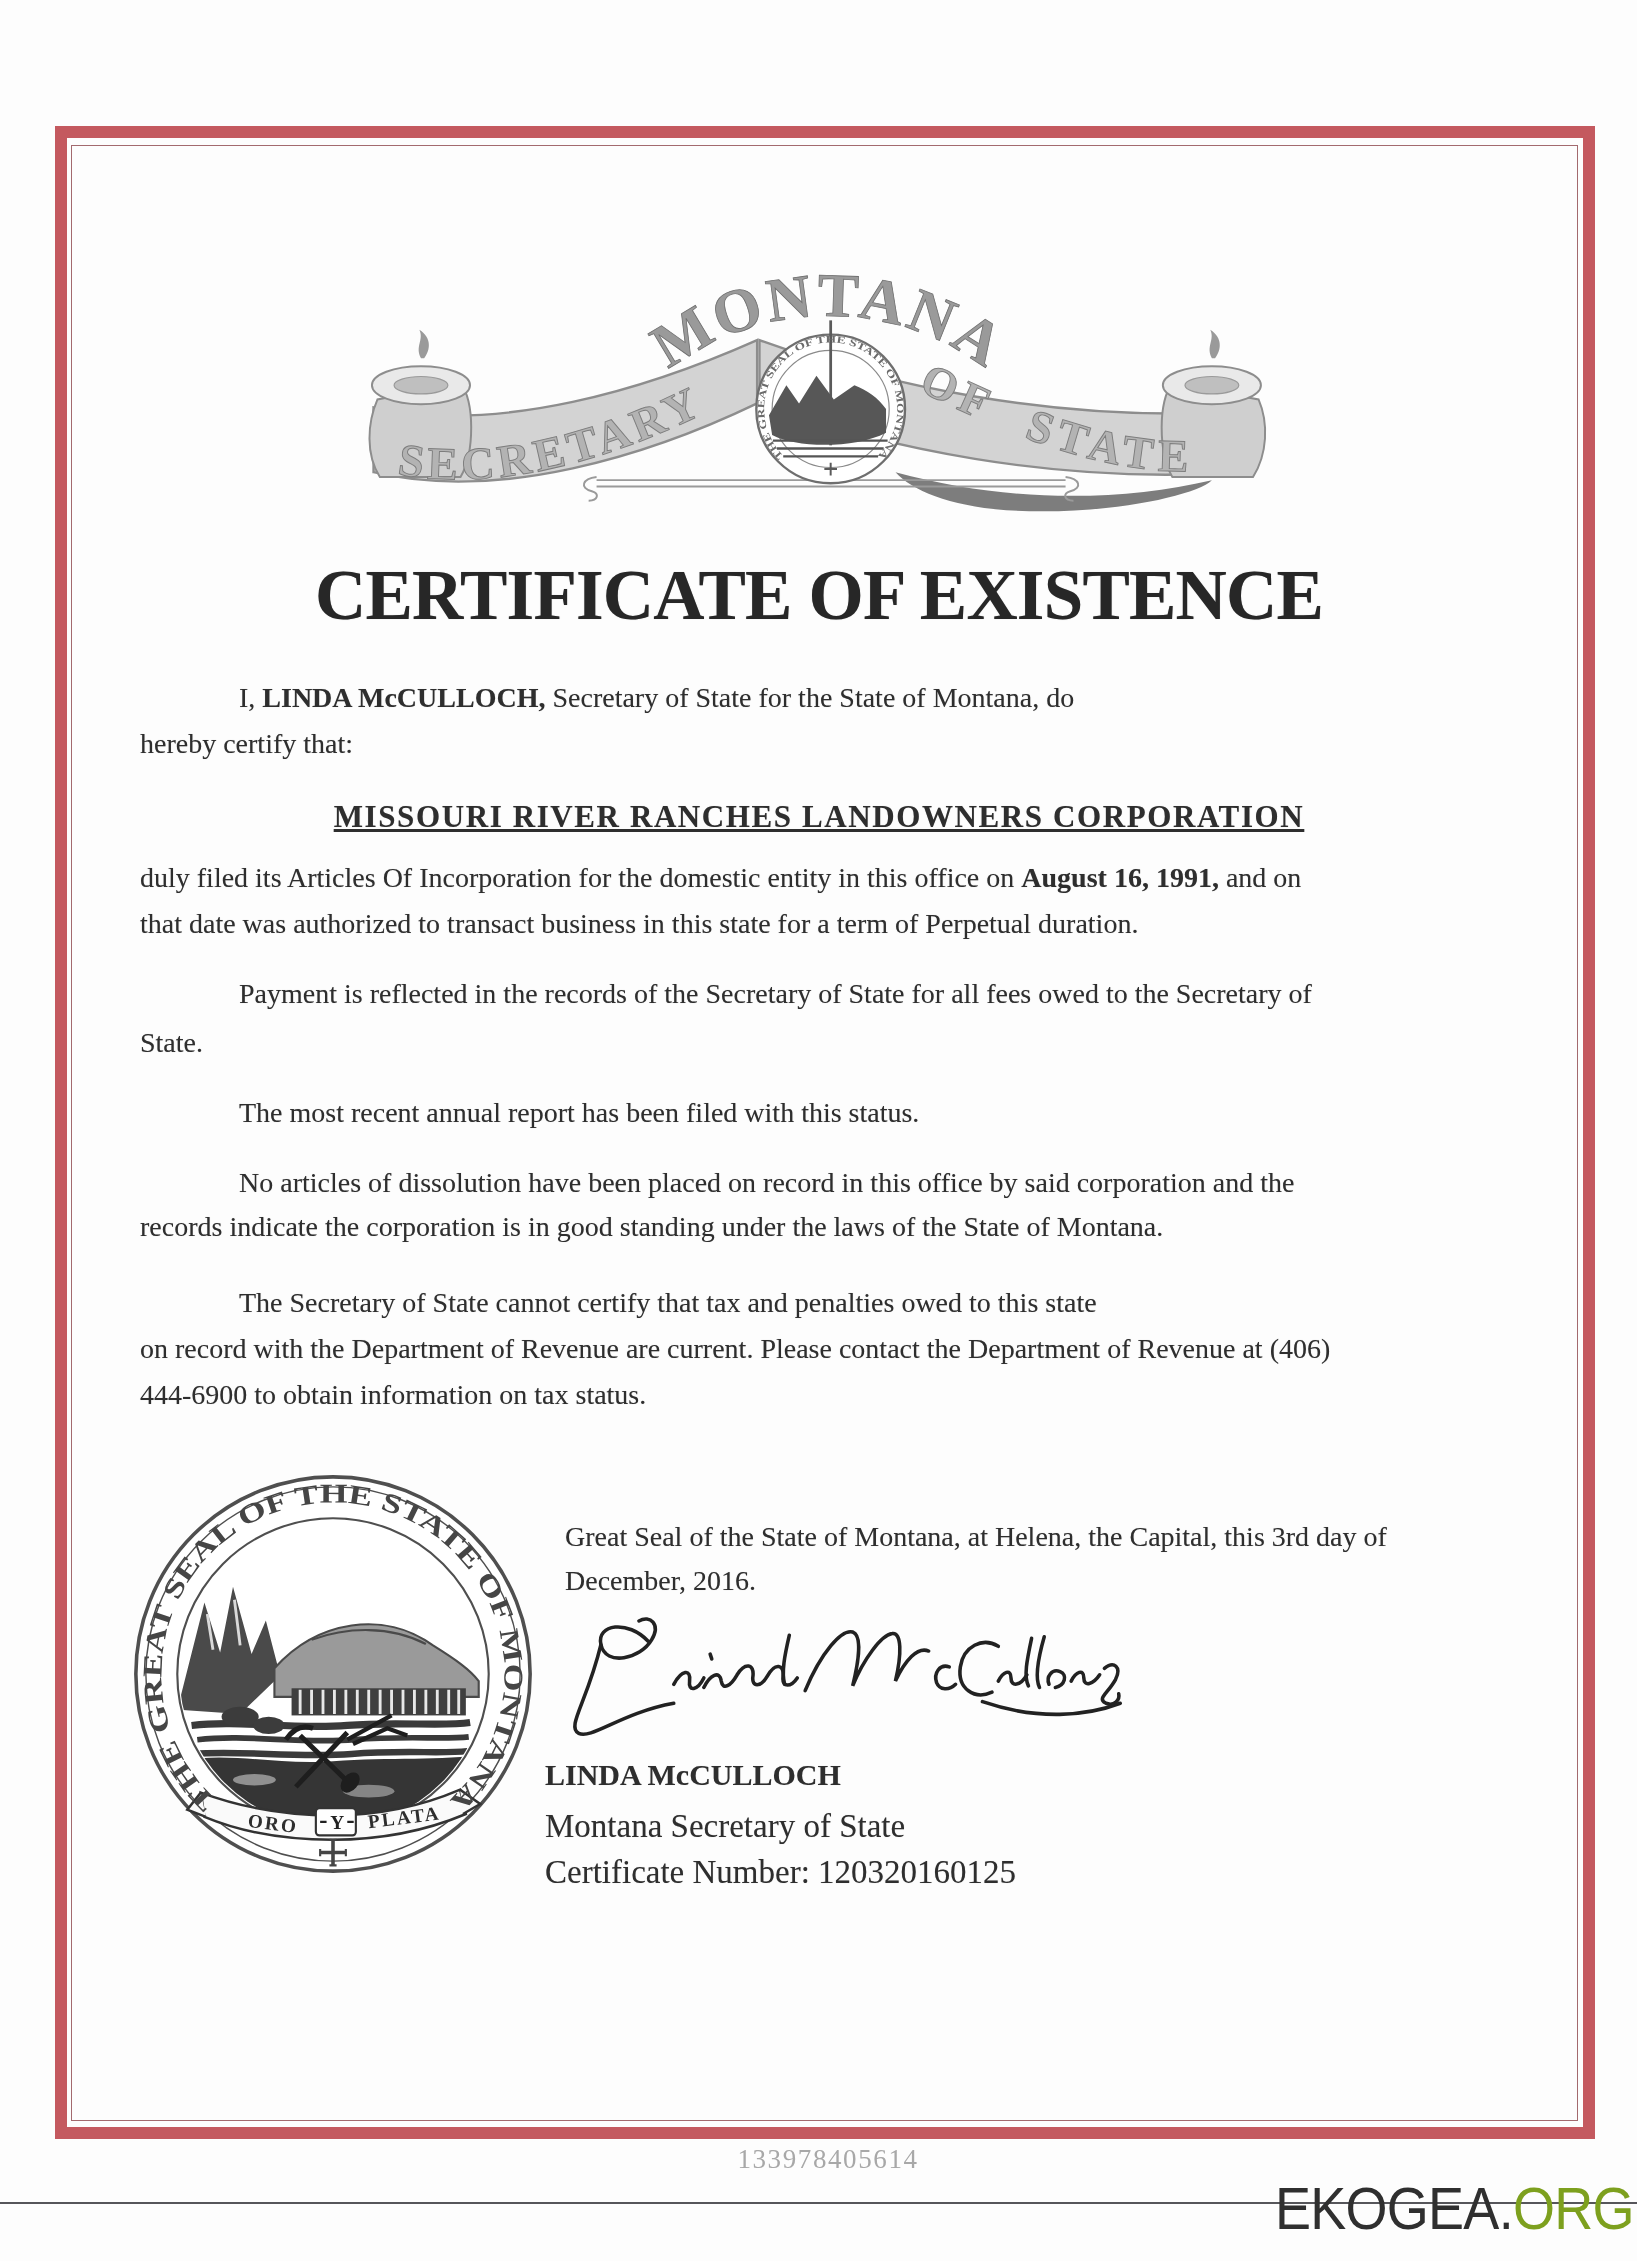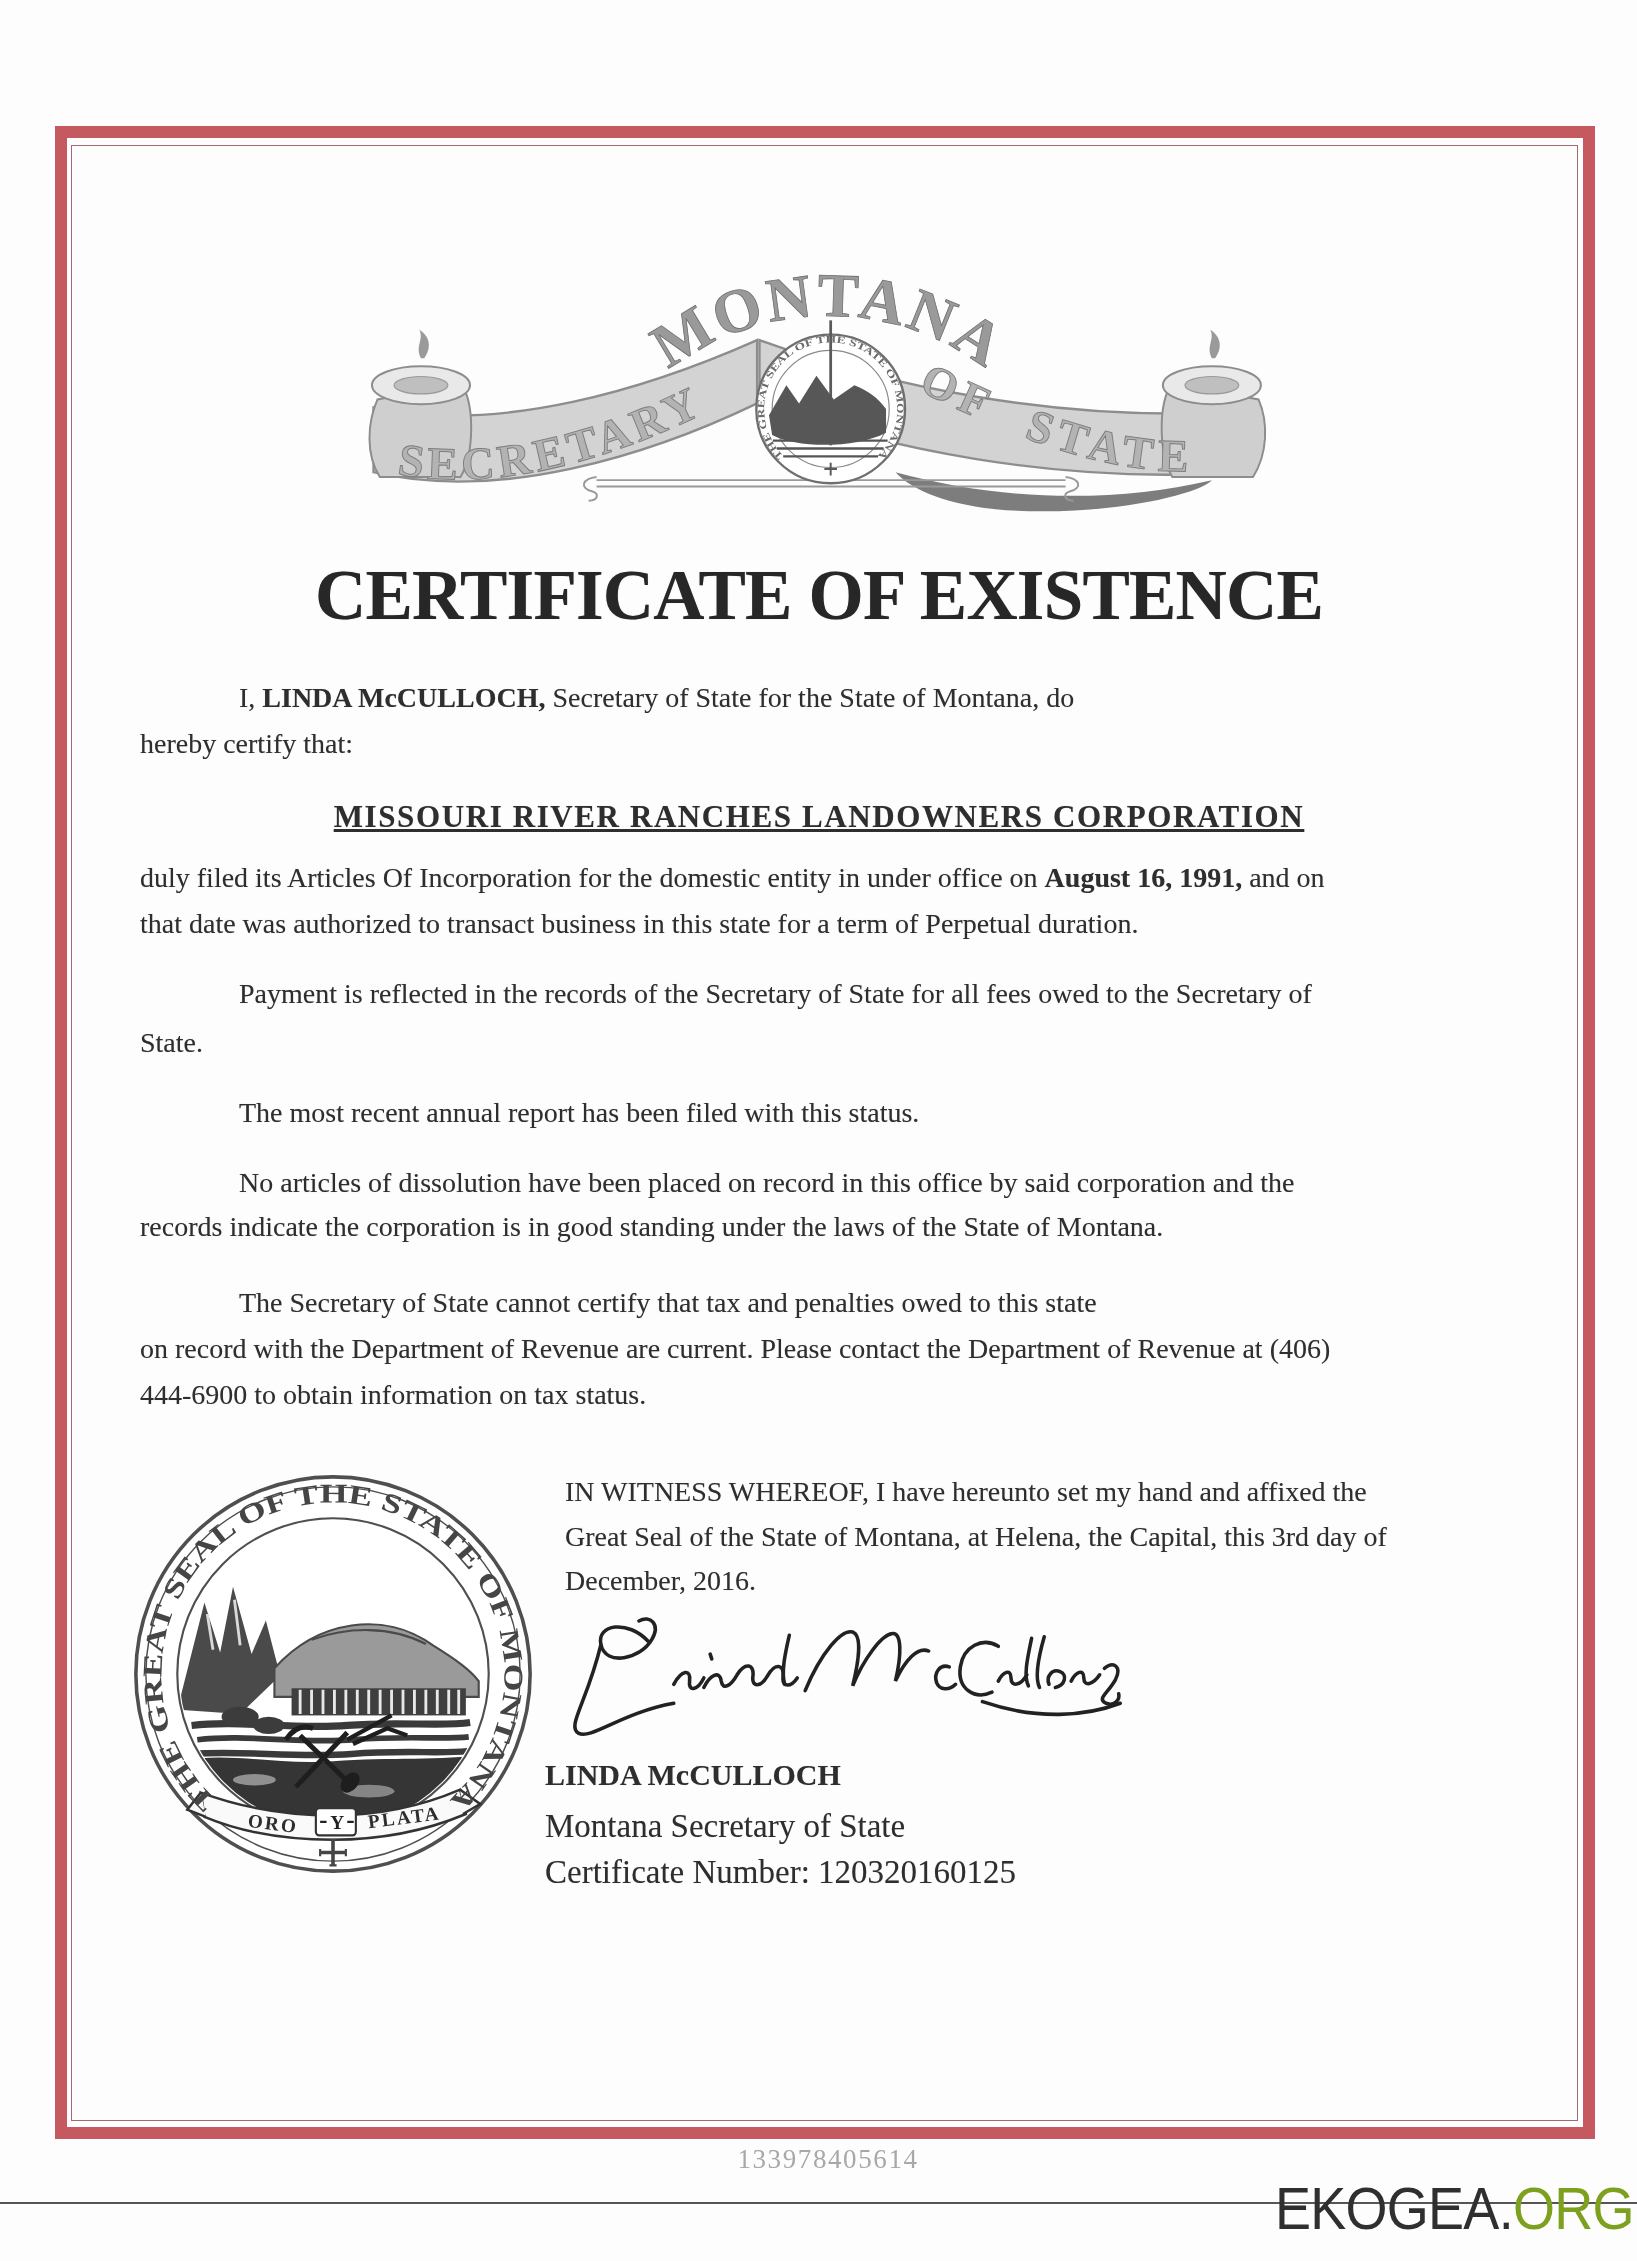--- a/index.html
+++ b/index.html
@@ -100,36 +100,35 @@
     </svg>
   </div>
 
   <div class="title">CERTIFICATE OF EXISTENCE</div>
 
   <div class="ln indent" style="top:680px"><span>I, </span><b>LINDA McCULLOCH,</b><span> Secretary of State for the State of Montana, do</span></div>
   <div class="ln left-m" style="top:726px">hereby certify that:</div>
 
   <div class="ln center-line" style="top:799px">MISSOURI RIVER RANCHES LANDOWNERS CORPORATION</div>
 
-  <div class="ln left-m" style="top:860px"><span>duly filed its Articles Of Incorporation for the domestic entity in under office on </span><b>August 16, 1991,</b><span> and on</span></div>
+  <div class="ln left-m" style="top:860px"><span>duly filed its Articles Of Incorporation for the domestic entity in this office on </span><b>August 16, 1991,</b><span> and on</span></div>
   <div class="ln left-m" style="top:906px">that date was authorized to transact business in this state for a term of Perpetual duration.</div>
 
   <div class="ln indent" style="top:976px">Payment is reflected in the records of the Secretary of State for all fees owed to the Secretary of</div>
   <div class="ln left-m" style="top:1025px">State.</div>
 
   <div class="ln indent" style="top:1095px">The most recent annual report has been filed with this status.</div>
 
   <div class="ln indent" style="top:1165px">No articles of dissolution have been placed on record in this office by said corporation and the</div>
   <div class="ln left-m" style="top:1209px">records indicate the corporation is in good standing under the laws of the State of Montana.</div>
 
   <div class="ln indent" style="top:1285px">The Secretary of State cannot certify that tax and penalties owed to this state</div>
   <div class="ln left-m" style="top:1331px">on record with the Department of Revenue are current. Please contact the Department of Revenue at (406)</div>
   <div class="ln left-m" style="top:1377px">444-6900 to obtain information on tax status.</div>
 
-  <div class="ln witness" style="top:1474px">IN WITNESS WHEREOF, I have hereunto set my hand and affixed the</div>
   <div class="ln witness" style="top:1519px">Great Seal of the State of Montana, at Helena, the Capital, this 3rd day of</div>
   <div class="ln witness" style="top:1563px">December, 2016.</div>
 
   <div class="seal-wrap">
     <svg width="400" height="400" viewBox="0 0 560 560">
       <defs>
         <path id="sealRing" d="M 135.5 471.7 A 240 240 0 1 1 424.5 471.7" fill="none"></path>
         <clipPath id="sceneClip">
             <circle cx="280" cy="280" r="215"></circle>
           </clipPath>

